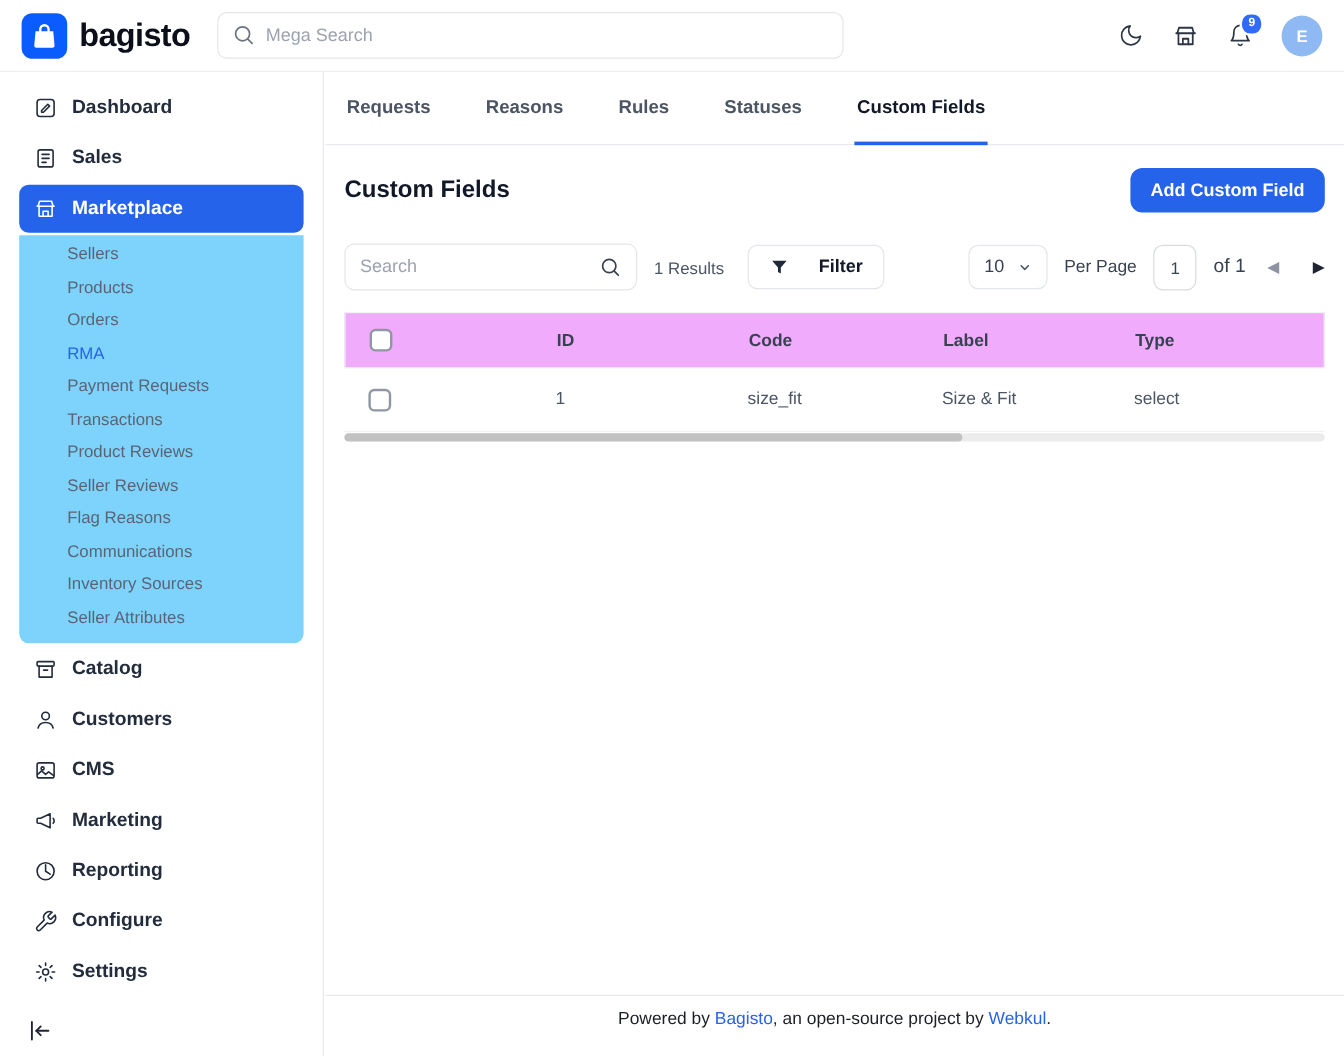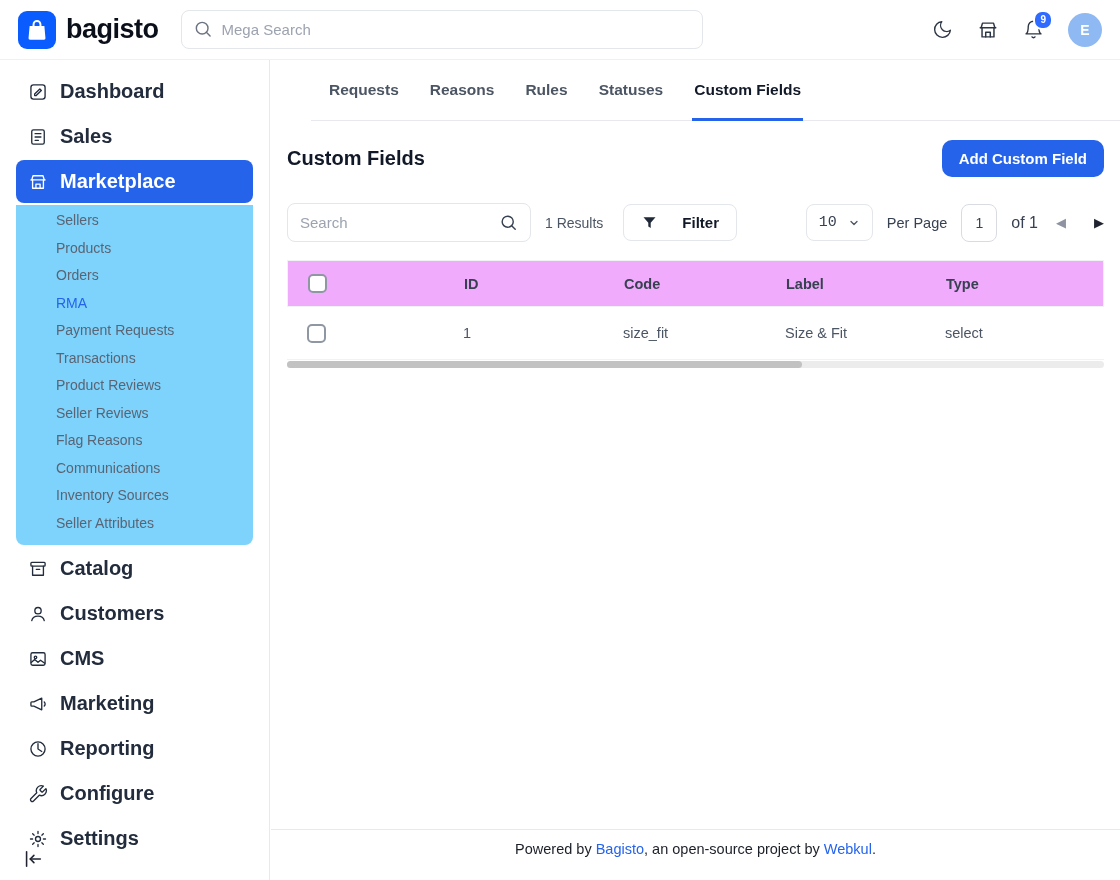--- a/index.html
+++ b/index.html
@@ -62,21 +62,21 @@
   
   .sidebar {
     position: absolute; top: 60px; left: 0; bottom: 0; width: 270px;
     background: #fff; border-right: 1px solid #e7e9ee;
     padding-top: 8px;
   }
   .nav-item {
     display: flex; align-items: center; gap: 12px;
     margin: 2px 16px; padding: 10px 12px;
     border-radius: 8px; cursor: pointer;
-    color: #222c3c; font-weight: 700; font-size: 20px;
+    color: #222c3c; font-weight: 700; font-size: 16px;
   }
   .nav-item .nav-icon { width: 20px; height: 20px; color: #222c3c; }
   .nav-item.active { background: #2563eb; color: #fff; }
   .nav-item.active .nav-icon { color: #fff; }
   .submenu {
     margin: 0 16px; background: #7dd3fc; border-radius: 0 0 8px 8px;
     padding: 2px 0 8px;
   }
   .sub-item {
     padding: 5px 0 5px 40px; font-size: 14px; line-height: 17.5px;
@@ -85,24 +85,23 @@
   .sub-item.active { color: #2563eb; }
   .collapse-btn {
     position: absolute; bottom: 10px; left: 22px;
     width: 22px; height: 22px; color: #1f2430; cursor: pointer;
     background: none; border: none; padding: 0;
   }
 
   
   .main { position: absolute; top: 60px; left: 271px; right: 0; bottom: 0; background: #fff; }
   .tabs {
-    display: flex; gap: 27px; align-items: stretch;
+    display: flex; gap: 42px; align-items: stretch;
     height: 61px; padding: 0 16px;
     border-bottom: 1px solid #e7e9ee;
-    margin-left: 40px;
   }
   .tab {
     display: flex; align-items: center; padding: 2px 2px 0;
     font-size: 15.5px; font-weight: 600; color: #4b5563;
     border-bottom: 3px solid transparent; margin-bottom: -1px; cursor: pointer;
   }
   .tab.active { color: #111827; border-bottom-color: #2563eb; }
 
   .page-head {
     display: flex; align-items: center; justify-content: space-between;
@@ -130,21 +129,21 @@
     display: flex; align-items: center; gap: 24px;
     border: 1px solid #e3e6ea; background: #fff; border-radius: 8px;
     padding: 9px 17px; margin-left: 6px;
     font-size: 15px; font-weight: 600; color: #111827;
     cursor: pointer; font-family: inherit;
   }
   .filter-btn .f-icon { color: #1f2937; }
   .pp-select {
     display: flex; align-items: center; gap: 11px;
     border: 1px solid #e3e6ea; border-radius: 8px; padding: 9px 12px;
-    font-size: 15px; color: #374151; cursor: pointer; margin-left: auto; font-family: Liberation Mono, monospace;
+    font-size: 15px; color: #374151; cursor: pointer; margin-left: auto;
   }
   .pp-select .c-icon { color: #4b5563; }
   .pp-label { font-size: 14.5px; color: #374151; white-space: nowrap; }
   .page-input {
     width: 36px; height: 38px; text-align: center;
     border: 1px solid #d8dce2; border-radius: 8px;
     font-size: 14px; font-family: inherit; color: #374151; outline: none;
   }
   .of-text { font-size: 16px; color: #374151; white-space: nowrap; }
   .pager { display: flex; gap: 28px; margin-left: 4px; }

